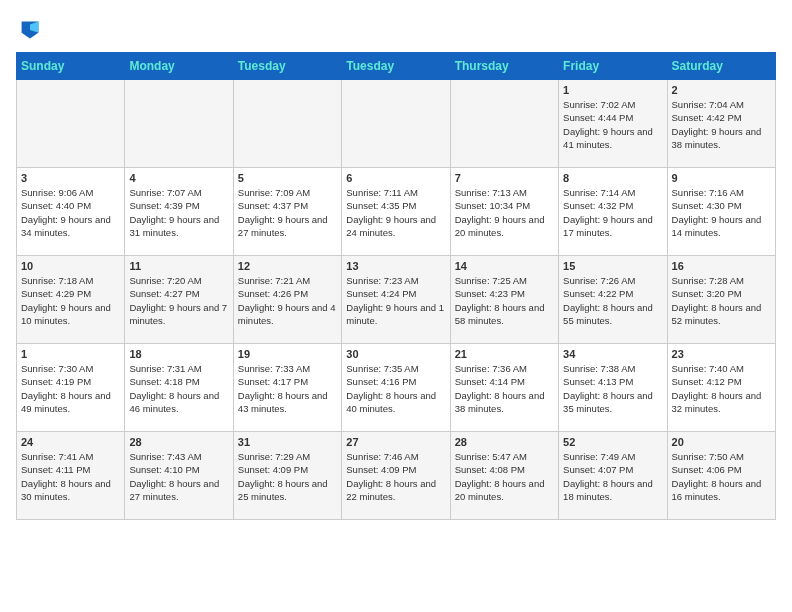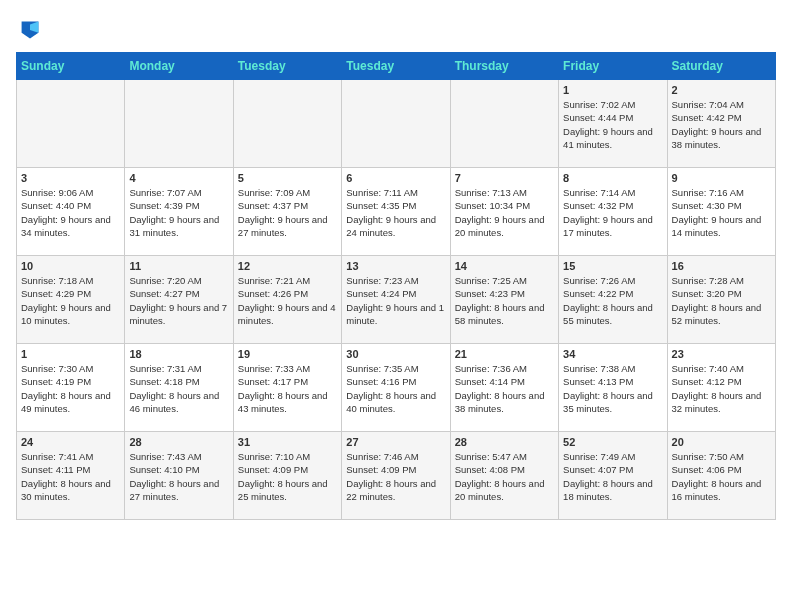--- a/index.html
+++ b/index.html
@@ -282,21 +282,21 @@
 Daylight: 8 hours and 30 minutes.</div>
         </td>
         <td>
           <span class="day-number">28</span>
           <div class="day-info">Sunrise: 7:43 AM
 Sunset: 4:10 PM
 Daylight: 8 hours and 27 minutes.</div>
         </td>
         <td>
           <span class="day-number">31</span>
-          <div class="day-info">Sunrise: 7:10 AM
+          <div class="day-info">Sunrise: 7:29 AM
 Sunset: 4:09 PM
 Daylight: 8 hours and 25 minutes.</div>
         </td>
         <td>
           <span class="day-number">27</span>
           <div class="day-info">Sunrise: 7:46 AM
 Sunset: 4:09 PM
 Daylight: 8 hours and 22 minutes.</div>
         </td>
         <td>

